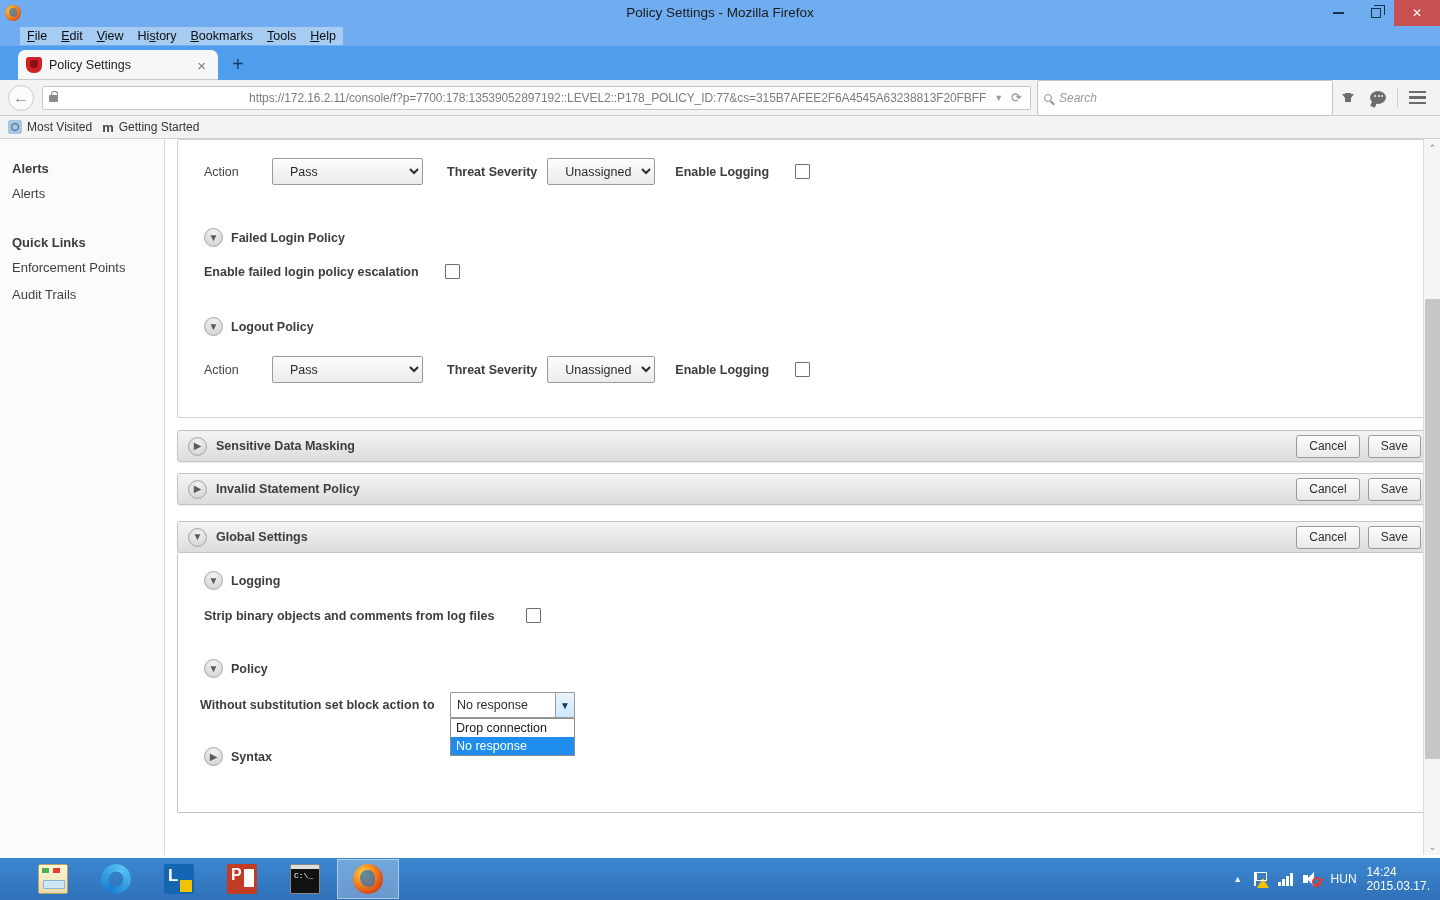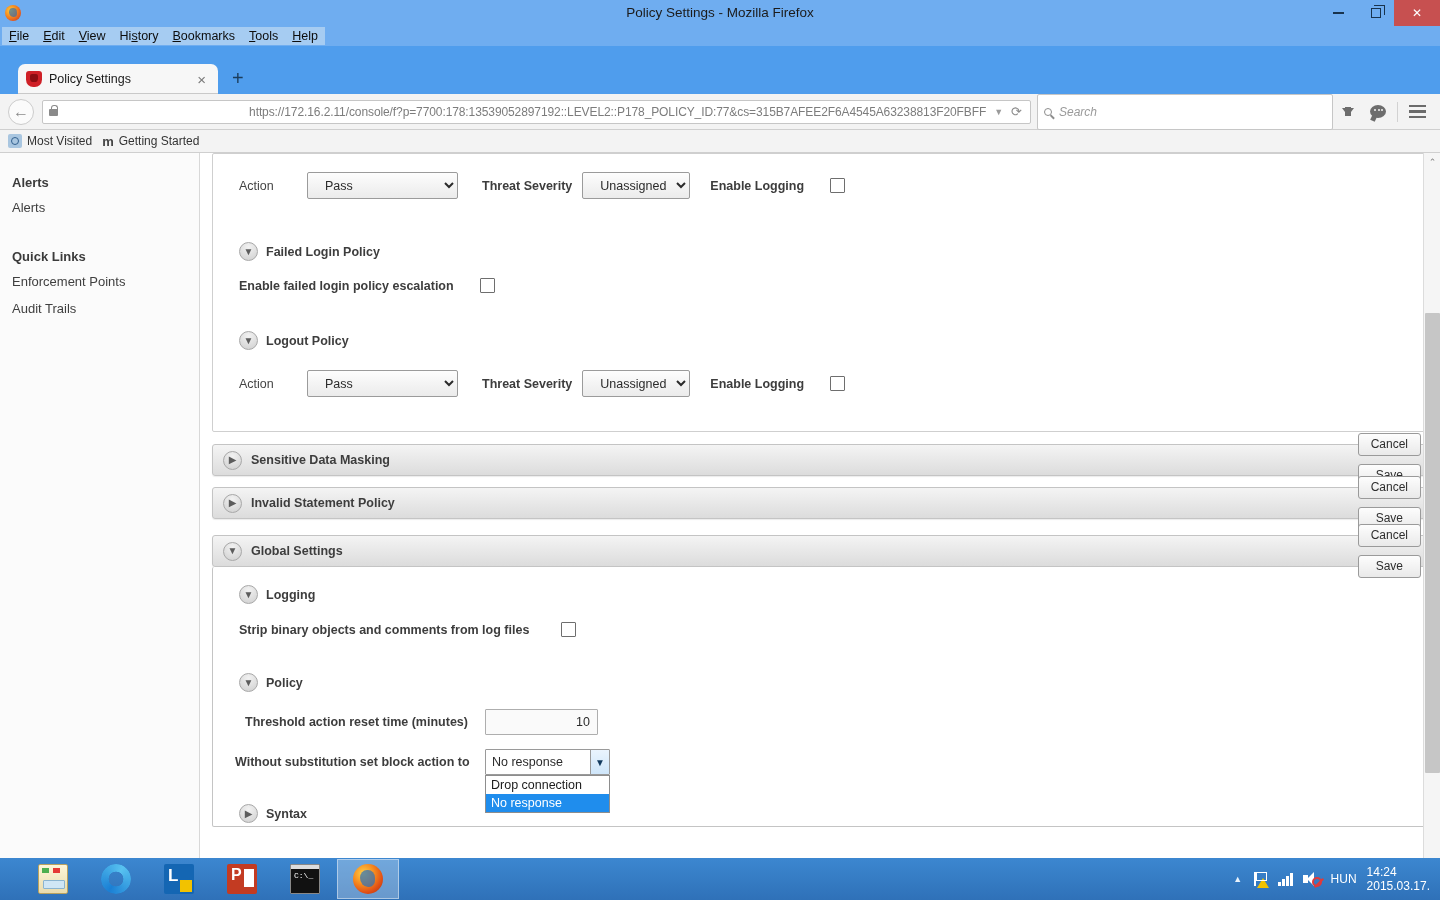--- a/index.html
+++ b/index.html
@@ -37,28 +37,28 @@
   .minglyph { width: 11px; height: 2px; background: #18334d; }
   .maxglyph { width: 10px; height: 10px; border: 1.6px solid #18334d; position: relative; }
   .maxglyph::before {
     content: ""; position: absolute; left: 2px; top: -4px; width: 10px; height: 9px;
     border: 1.6px solid #18334d; border-bottom: none; border-left: none;
   }
 
   
   #menubar {
     height: 20px; background: #6fadf0; display: flex; align-items: center;
-    padding-left: 2px; font-size: 12.5px; color: #0d0d0d;
+    padding-left: 20px; font-size: 12.5px; color: #0d0d0d;
   }
   .menu-item { padding: 2px 7px; background: #a6ccf2; margin-right: 0px; }
   .menu-item u { text-decoration: underline; }
 
   
   #tabstrip {
-    height: 48px; background: #4f9ded; display: flex; align-items: flex-end; padding-left: 18px;
+    height: 34px; background: #4f9ded; display: flex; align-items: flex-end; padding-left: 18px;
   }
   #tab {
     width: 200px; height: 30px; background: #f7f7f7;
     border-radius: 7px 7px 0 0; display: flex; align-items: center;
     padding: 0 8px; box-shadow: 0 -1px 0 #c9c9c9 inset;
     position: relative;
   }
   #tab-favicon {
     width: 16px; height: 16px; flex: none; margin-right: 7px;
     background: #cf2027; border-radius: 3px 3px 45% 45%;
@@ -151,21 +151,21 @@
     content:""; position:absolute; left:3px; top:3px; width:6px; height:6px;
     border:1.6px solid #33618f; border-radius:50%;
   }
   .bm-m { margin-right: 5px; font-weight: bold; font-size: 13px; color: #444; flex:none; }
 
   
   #page {
     height: 716px; display: flex; background: #ffffff; position: relative;
   }
   #sidebar {
-    width: 200px; flex: none; background: #fbfbfb; border-right: 1px solid #d8d8d8;
+    width: 165px; flex: none; background: #fbfbfb; border-right: 1px solid #d8d8d8;
     padding-top: 10px;
   }
   .side-head {
     font-size: 13px; font-weight: bold; color: #3b3b3b;
     padding: 4px 0 4px 12px; margin-top: 8px;
   }
   .side-link {
     font-size: 13px; color: #3f3f3f; padding: 6px 0 6px 12px;
   }
   #sidebar-gap { height: 16px; }
@@ -208,21 +208,21 @@
   .sect-head { display: flex; align-items: center; padding-left: 26px; }
   .sect-title { font-size: 12.5px; font-weight: bold; color: #3d3d3d; }
 
   .accordion {
     border: 1px solid #c4c4c4; border-radius: 3px;
     background: linear-gradient(#f4f4f4, #dcdcdc);
     height: 32px; display: flex; align-items: center; padding: 0 8px 0 10px;
     margin-bottom: 11px; box-shadow: 0 1px 1px rgba(0,0,0,.08);
   }
   .accordion .twisty { margin-right: 9px; }
-  .btns { margin-left: auto; display: flex; gap: 8px; flex-direction: column; }
+  .btns { margin-left: auto; display: flex; gap: 8px; }
   .btn {
     font-family: "Liberation Sans", sans-serif; font-size: 12px; color: #2e2e2e;
     border: 1px solid #9a9a9a; border-radius: 3px;
     background: linear-gradient(#fdfdfd, #e9e9e9);
     padding: 3px 12px; height: 23px; line-height: 15px;
   }
 
   .gs-box {
     border: 1px solid #c4c4c4; border-top: none; background: #fff;
     margin-top: -11px; margin-bottom: 0; padding-top: 16px;
@@ -544,24 +544,20 @@
       <div class="form-row" style="margin-top:18px;">
         <span class="lbl-b">Strip binary objects and comments from log files</span>
         <span class="cbox" style="margin-left:32px;"></span>
       </div>
 
       <div class="sect-head" style="margin-top:36px;">
         <span class="twisty">▼</span>
         <span class="sect-title">Policy</span>
       </div>
 
-      <div class="form-row" style="margin-top:17px; padding-left:32px;">
-        <span class="lbl-b" style="width:240px;">Threshold action reset time (minutes)</span>
-        <input class="txtinput" value="10" style="">
-      </div>
 
       <div class="form-row" style="margin-top:14px; padding-left:22px; align-items:flex-start;">
         <span class="lbl-b" style="width:250px; padding-top:6px;">Without substitution set block action to</span>
         <span class="dd-wrap">
           <span class="dd-closed">
             <span>No response</span>
             <span class="dd-arrowbtn">▼</span>
           </span>
           <span class="dd-list">
             <span class="dd-opt" style="display:block;">Drop connection</span>

